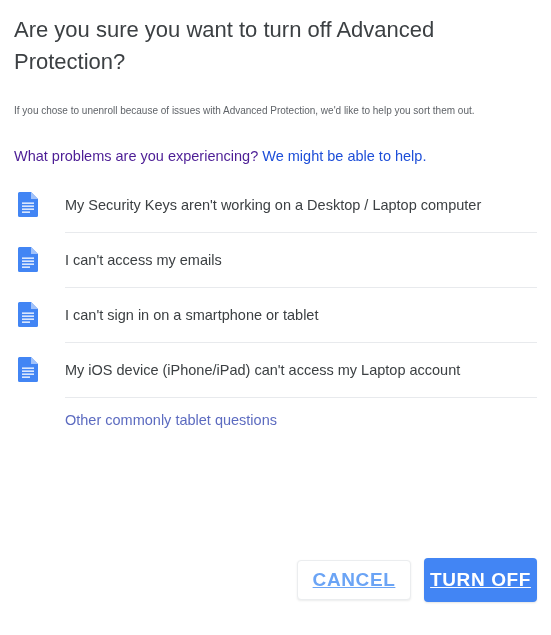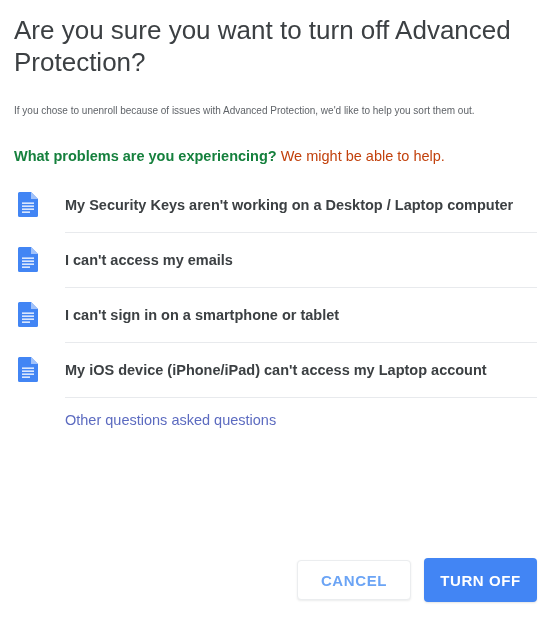--- a/index.html
+++ b/index.html
@@ -20,21 +20,21 @@
     width: 551px;
     height: 635px;
     box-sizing: border-box;
     padding: 0 14px;
     background: #ffffff;
   }
 
   .dialog-title {
     margin: 0;
     padding-top: 14px;
-    font-size: 26px;
+    font-size: 22px;
     line-height: 32px;
     font-weight: 400;
     color: #3c4043;
     letter-spacing: 0px;
     max-width: 500px;
   }
 
   .dialog-body {
     margin: 0;
     padding-top: 22px;
@@ -46,26 +46,26 @@
   }
 
   .dialog-prompt {
     margin: 0;
     padding-top: 24px;
     font-size: 14.5px;
     line-height: 20px;
     color: #5f6368;
   }
   .dialog-prompt .prompt-strong {
-    font-weight: 700;
-    color: #15803d;
+    font-weight: 400;
+    color: #4c1d95;
   }
   .dialog-prompt .prompt-rest {
     font-weight: 400;
-    color: #c2410c;
+    color: #1d4ed8;
   }
 
   .issues-list {
     margin: 0;
     padding: 0;
     list-style: none;
     padding-top: 11px;
   }
 
   .issue-row {
@@ -94,21 +94,21 @@
     height: 25px;
     flex: 0 0 20px;
     margin-right: 27px;
     display: block;
   }
 
   .issue-label {
     font-size: 14.5px;
     line-height: 20px;
     color: #3c4043;
-    font-weight: 700;
+    font-weight: 400;
   }
 
   .other-link-row {
     position: relative;
     height: 46px;
     display: flex;
     align-items: center;
     padding-left: 51px;
   }
 
@@ -124,29 +124,30 @@
     position: absolute;
     right: 14px;
     bottom: 33px;
     display: flex;
     align-items: center;
     gap: 13px;
   }
 
   .btn {
     font-family: "Liberation Sans", sans-serif;
-    font-size: 15px;
+    font-size: 19px;
     font-weight: 700;
     letter-spacing: 0.6px;
     border-radius: 4px;
     cursor: pointer;
     display: inline-flex;
     align-items: center;
     justify-content: center;
     box-sizing: border-box;
+    text-decoration: underline;
   }
 
   .btn-cancel {
     width: 114px;
     height: 40px;
     background: #ffffff;
     color: #6ba4f5;
     border: 1px solid #ebedef;
     box-shadow: 0 1px 2px rgba(60,64,67,0.10);
   }
@@ -228,21 +229,21 @@
           <rect x="4" y="16.5" width="12" height="1.3" fill="#ffffff"></rect>
           <rect x="4" y="19.5" width="8" height="1.3" fill="#ffffff"></rect>
         </svg>
       </span>
       <span class="issue-label">My iOS device (iPhone/iPad) can't access my Laptop account</span>
     </li>
 
   </ul>
 
   <div class="other-link-row">
-    <a class="other-link">Other questions asked questions</a>
+    <a class="other-link">Other commonly tablet questions</a>
   </div>
 
   <div class="dialog-actions">
     <button class="btn btn-cancel">CANCEL</button>
     <button class="btn btn-turnoff">TURN OFF</button>
   </div>
 
 </div>
 
 </body></html>

